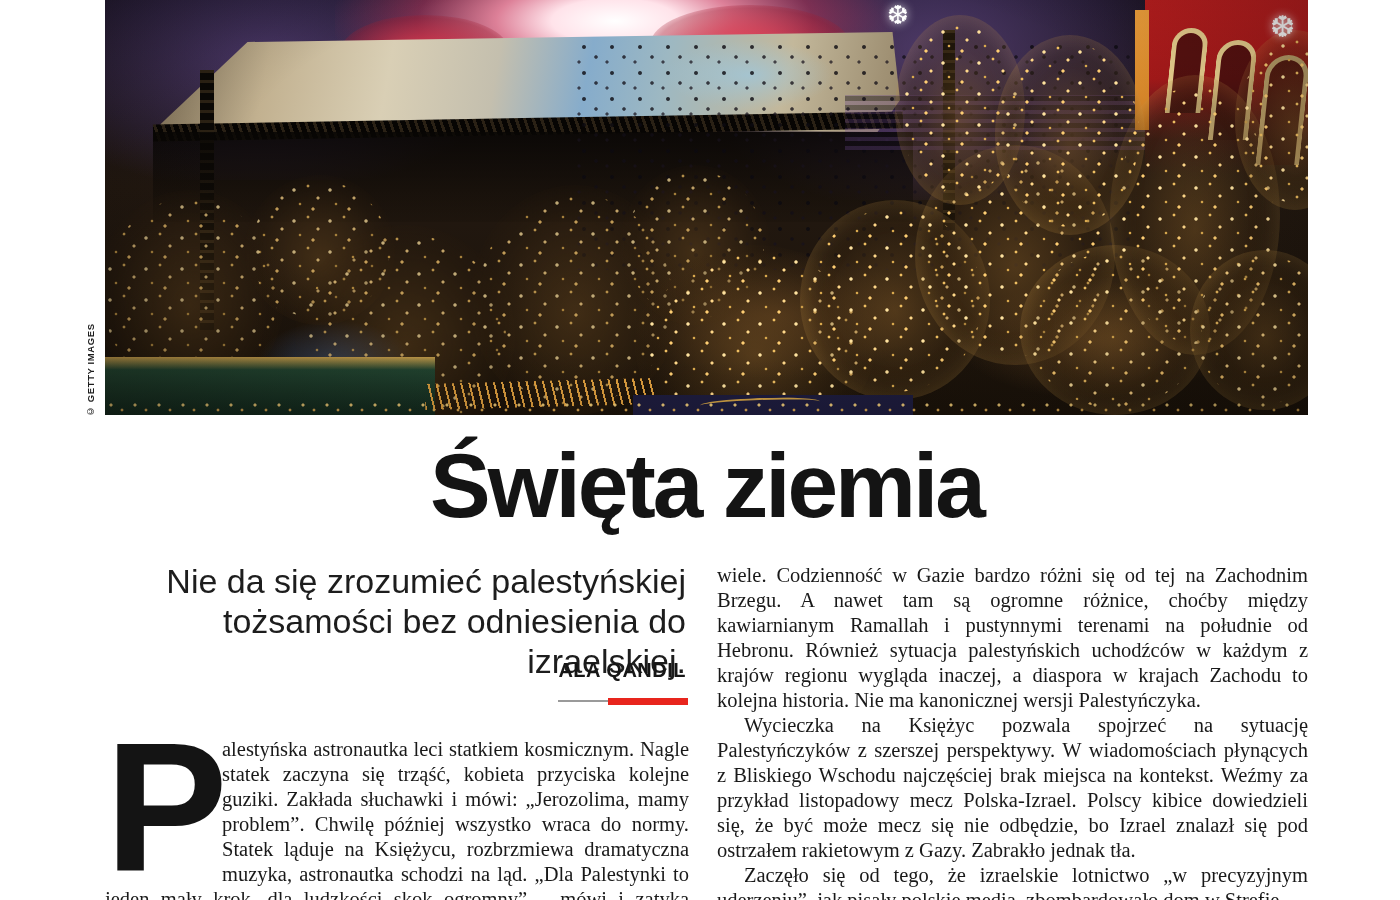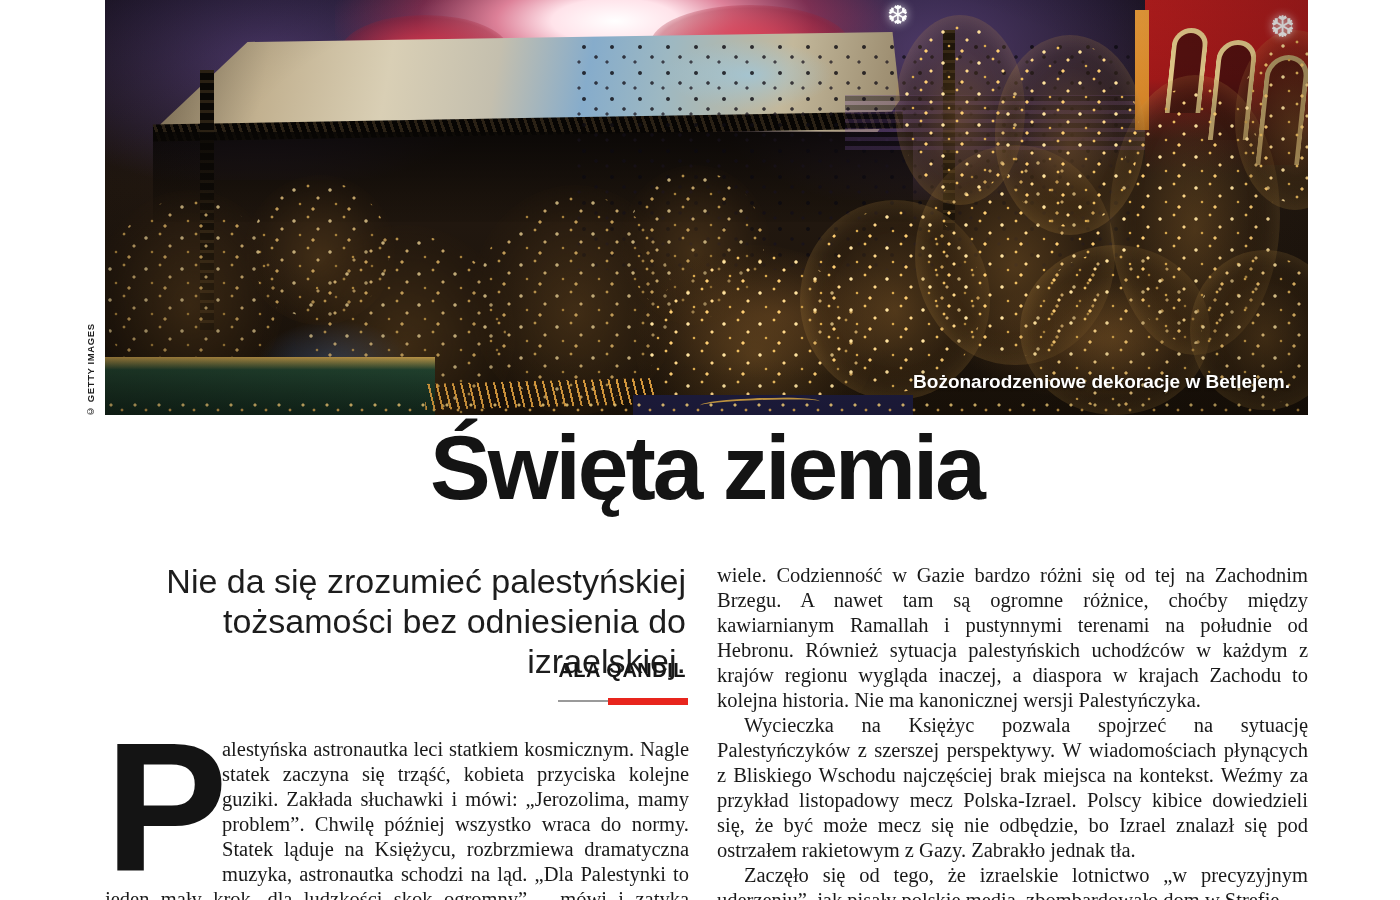--- a/index.html
+++ b/index.html
@@ -98,21 +98,21 @@
     font-weight:700;font-size:19px;color:#ffffff;
     text-shadow:0 1px 3px rgba(0,0,0,.65);}
   
   .credit{
     position:absolute;left:85px;top:327px;height:90px;
     writing-mode:vertical-rl;transform:rotate(180deg);
     font-weight:700;font-size:9.5px;letter-spacing:.6px;color:#1c1c1c;
     white-space:nowrap;}
   
   .headline{
-    position:absolute;left:105px;top:420px;width:1203px;margin:0;
+    position:absolute;left:105px;top:438px;width:1203px;margin:0;
     text-align:center;font-weight:700;font-size:91px;line-height:1.05;
     letter-spacing:-3px;color:#141414;}
   .lede{
     position:absolute;right:714px;top:561px;width:600px;
     text-align:right;font-size:34px;line-height:40px;color:#1d1d1d;}
   .author{
     position:absolute;right:714px;top:659px;
     text-align:right;font-size:20px;letter-spacing:.5px;color:#161616;font-weight:700;}
   .rule{
     position:absolute;right:712px;top:697px;width:130px;height:8px;
@@ -177,21 +177,20 @@
     <div class="tree bright" style="left:1130px;top:30px;width:120px;height:180px;"></div>
 
     <div class="layer green-roof"></div>
     <div class="layer orange-truss"></div>
     <div class="layer navy-panel"></div>
     <div class="layer navy-swirl"></div>
     <div class="layer garland"></div>
     <span class="snowflake snow1">❆</span>
     <span class="snowflake snow2">❆</span>
     <div class="layer vignette"></div>
-    <div class="photo-caption">Bożonarodzeniowe dekoracje w Betlejem.</div>
   </div>
 
   <h1 class="headline">Święta ziemia</h1>
 
   <div class="lede">Nie da się zrozumieć palestyńskiej tożsamości bez odniesienia do izraelskiej.</div>
 
   <div class="author">ALA QANDIL</div>
 
   <div class="rule">
     <span class="gray-seg"></span>

